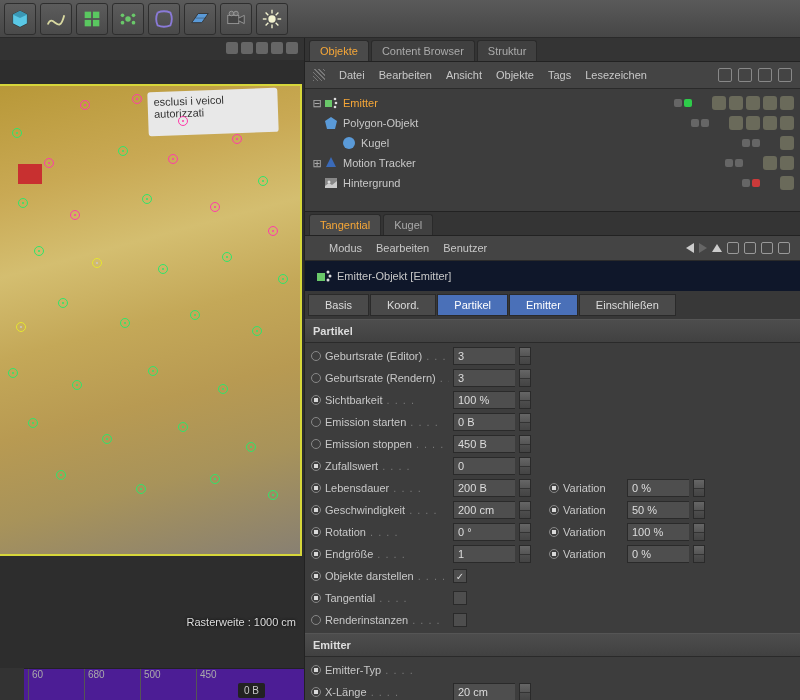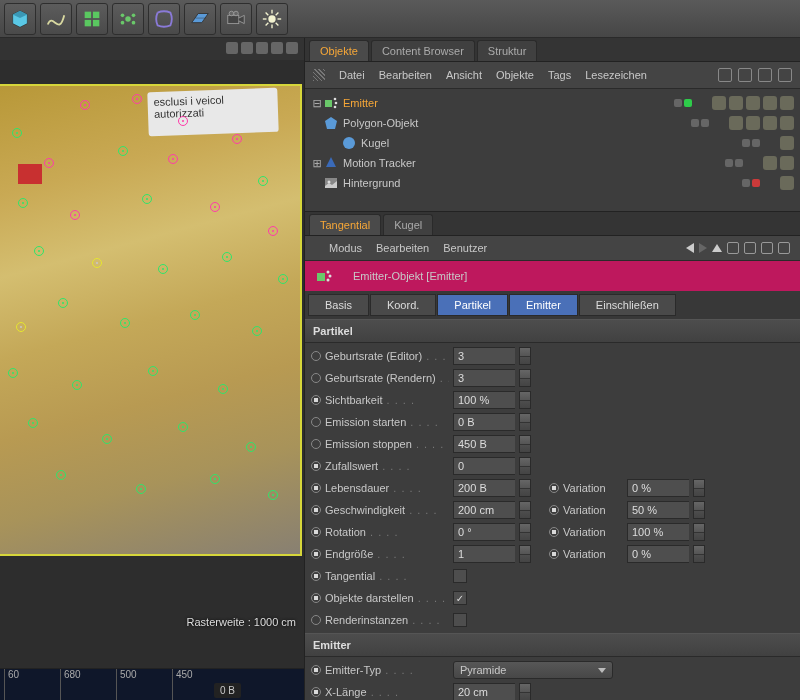--- a/index.html
+++ b/index.html
@@ -20,21 +20,21 @@
 .vp-mini-icons span { width: 12px; height: 12px; background: #666; border-radius: 2px; }
 .viewport { flex: 1; position: relative; background: #2d2d2d; overflow: hidden; }
 .viewport-img { position: absolute; inset: 24px 2px 112px 0; border: 2px solid #d6d63a; border-left: none; background: linear-gradient(165deg,#b89838 0%,#c9a954 20%,#d4be70 35%,#c4a858 50%,#b89a52 65%,#a8935a 80%,#888072 100%); }
 .sign { position: absolute; top: 4px; right: 22px; width: 130px; height: 44px; background: #e8e8e8; border-radius: 3px; padding: 4px 6px; color: #333; font-size: 10px; line-height: 12px; transform: rotate(-2deg); }
 .red-box { position: absolute; top: 78px; left: 18px; width: 24px; height: 20px; background: #c83030; }
 .tracker { position: absolute; width: 10px; height: 10px; border: 1.5px solid; border-radius: 50%; }
 .tracker.g { border-color: #2ee66a; } .tracker.p { border-color: #ff3caa; } .tracker.y { border-color: #e6e62e; }
 .tracker::after { content: ""; position: absolute; top: 3px; left: 3px; width: 2px; height: 2px; background: currentColor; border-radius: 50%; }
 .tracker.g::after { color: #2ee66a; } .tracker.p::after { color: #ff3caa; }
 .raster-label { position: absolute; bottom: 40px; right: 8px; color: #ddd; text-shadow: 0 0 3px #000; font-size: 11px; margin-top: 12px; }
-.timeline { height: 32px; background: #0f172a; border-top: 1px solid #222; display: flex; align-items: flex-end; padding: 0 4px; overflow: hidden; }
+.timeline { height: 32px; background: #4c1d95; border-top: 1px solid #222; display: flex; align-items: flex-end; padding: 0 4px; overflow: hidden; margin-left: 24px; }
 .tl-ticks { display: flex; gap: 0; flex: 1; position: relative; height: 100%; }
 .tl-tick { flex: 0 0 56px; height: 100%; border-left: 1px solid #555; position: relative; }
 .tl-tick span { position: absolute; top: 0px; left: 3px; font-size: 10px; color: #aaa; }
 .tl-current { position: absolute; bottom: 2px; background: #222; padding: 2px 6px; border-radius: 2px; font-size: 10px; left: 210px; }
 
 
 .right-col { flex: 1; display: flex; flex-direction: column; background: #3d3d3d; border-left: 1px solid #222; }
 
 
 .panel-tabs { display: flex; background: #343434; border-bottom: 1px solid #222; padding: 2px 4px 0; gap: 2px; }
@@ -62,21 +62,21 @@
 
 
 .attr-panel { flex: 1; display: flex; flex-direction: column; background: #3d3d3d; border-top: 1px solid #222; overflow: hidden; }
 .attr-submenu { display: flex; gap: 14px; padding: 6px 10px; background: #444; border-bottom: 1px solid #2a2a2a; align-items: center; }
 .attr-submenu .right-icons { margin-left: auto; display: flex; gap: 5px; align-items: center; }
 .arrow-ico { width: 0; height: 0; }
 .arrow-l { border-top: 5px solid transparent; border-bottom: 5px solid transparent; border-right: 8px solid #ccc; }
 .arrow-u { border-left: 5px solid transparent; border-right: 5px solid transparent; border-bottom: 8px solid #ccc; }
 .lock-ico, .eye-ico, .menu-ico { width: 12px; height: 12px; border: 1px solid #999; border-radius: 2px; }
 
-.obj-header { display: flex; align-items: center; gap: 20px; padding: 6px 10px; background: #be185d; }
+.obj-header { display: flex; align-items: center; gap: 4px; padding: 6px 10px; background: #0f172a; }
 .obj-header .icon { width: 18px; height: 18px; }
 
 .mode-tabs { display: flex; gap: 1px; padding: 3px; background: #383838; }
 .mode-tab { flex: 0 0 auto; padding: 4px 16px; background: #4a4a4a; border: 1px solid #2a2a2a; cursor: pointer; color: #ddd; }
 .mode-tab.active { background: #4a70b8; color: #fff; }
 
 .sect-head { padding: 5px 8px; background: linear-gradient(#4d4d4d,#414141); border-top: 1px solid #555; border-bottom: 1px solid #2a2a2a; font-weight: bold; color: #ddd; }
 
 .param-rows { padding: 2px 6px; }
 .param { display: flex; align-items: center; height: 22px; gap: 4px; }
@@ -479,41 +479,40 @@
               <span class="p-input">1</span>
               <span class="p-spin"></span>
               <span class="gap"></span>
               <span class="p-radio on"></span>
               <span class="p-label2">Variation</span>
               <span class="p-input">0 %</span>
               <span class="p-spin"></span>
             </div>
             <div class="param">
               <span class="p-radio on"></span>
+              <span class="p-label">Objekte darstellen<span class="dots"> . . . .</span></span>
+              <span class="p-check on"></span>
+            </div>
+            <div class="param">
+              <span class="p-radio on"></span>
               <span class="p-label">Tangential<span class="dots"> . . . .</span></span>
               <span class="p-check"></span>
-            </div>
-            <div class="param">
-              <span class="p-radio on"></span>
-              <span class="p-label">Objekte darstellen<span class="dots"> . . . .</span></span>
-              <span class="p-check on"></span>
             </div>
             <div class="param">
               <span class="p-radio"></span>
               <span class="p-label">Renderinstanzen<span class="dots"> . . . .</span></span>
               <span class="p-check"></span>
             </div>
           </div>
 
         <div class="sect-head">Emitter</div>
         <div class="param-rows" id="emitter-rows">
             <div class="param">
               <span class="p-radio on"></span>
               <span class="p-label">Emitter-Typ<span class="dots"> . . . .</span></span>
-              <span class="p-select">Pyramide</span>
             </div>
             <div class="param">
               <span class="p-radio on"></span>
               <span class="p-label">X-Länge<span class="dots"> . . . .</span></span>
               <span class="p-input">20 cm</span>
               <span class="p-spin"></span>
             </div>
           </div>
       </div>
     </div>

